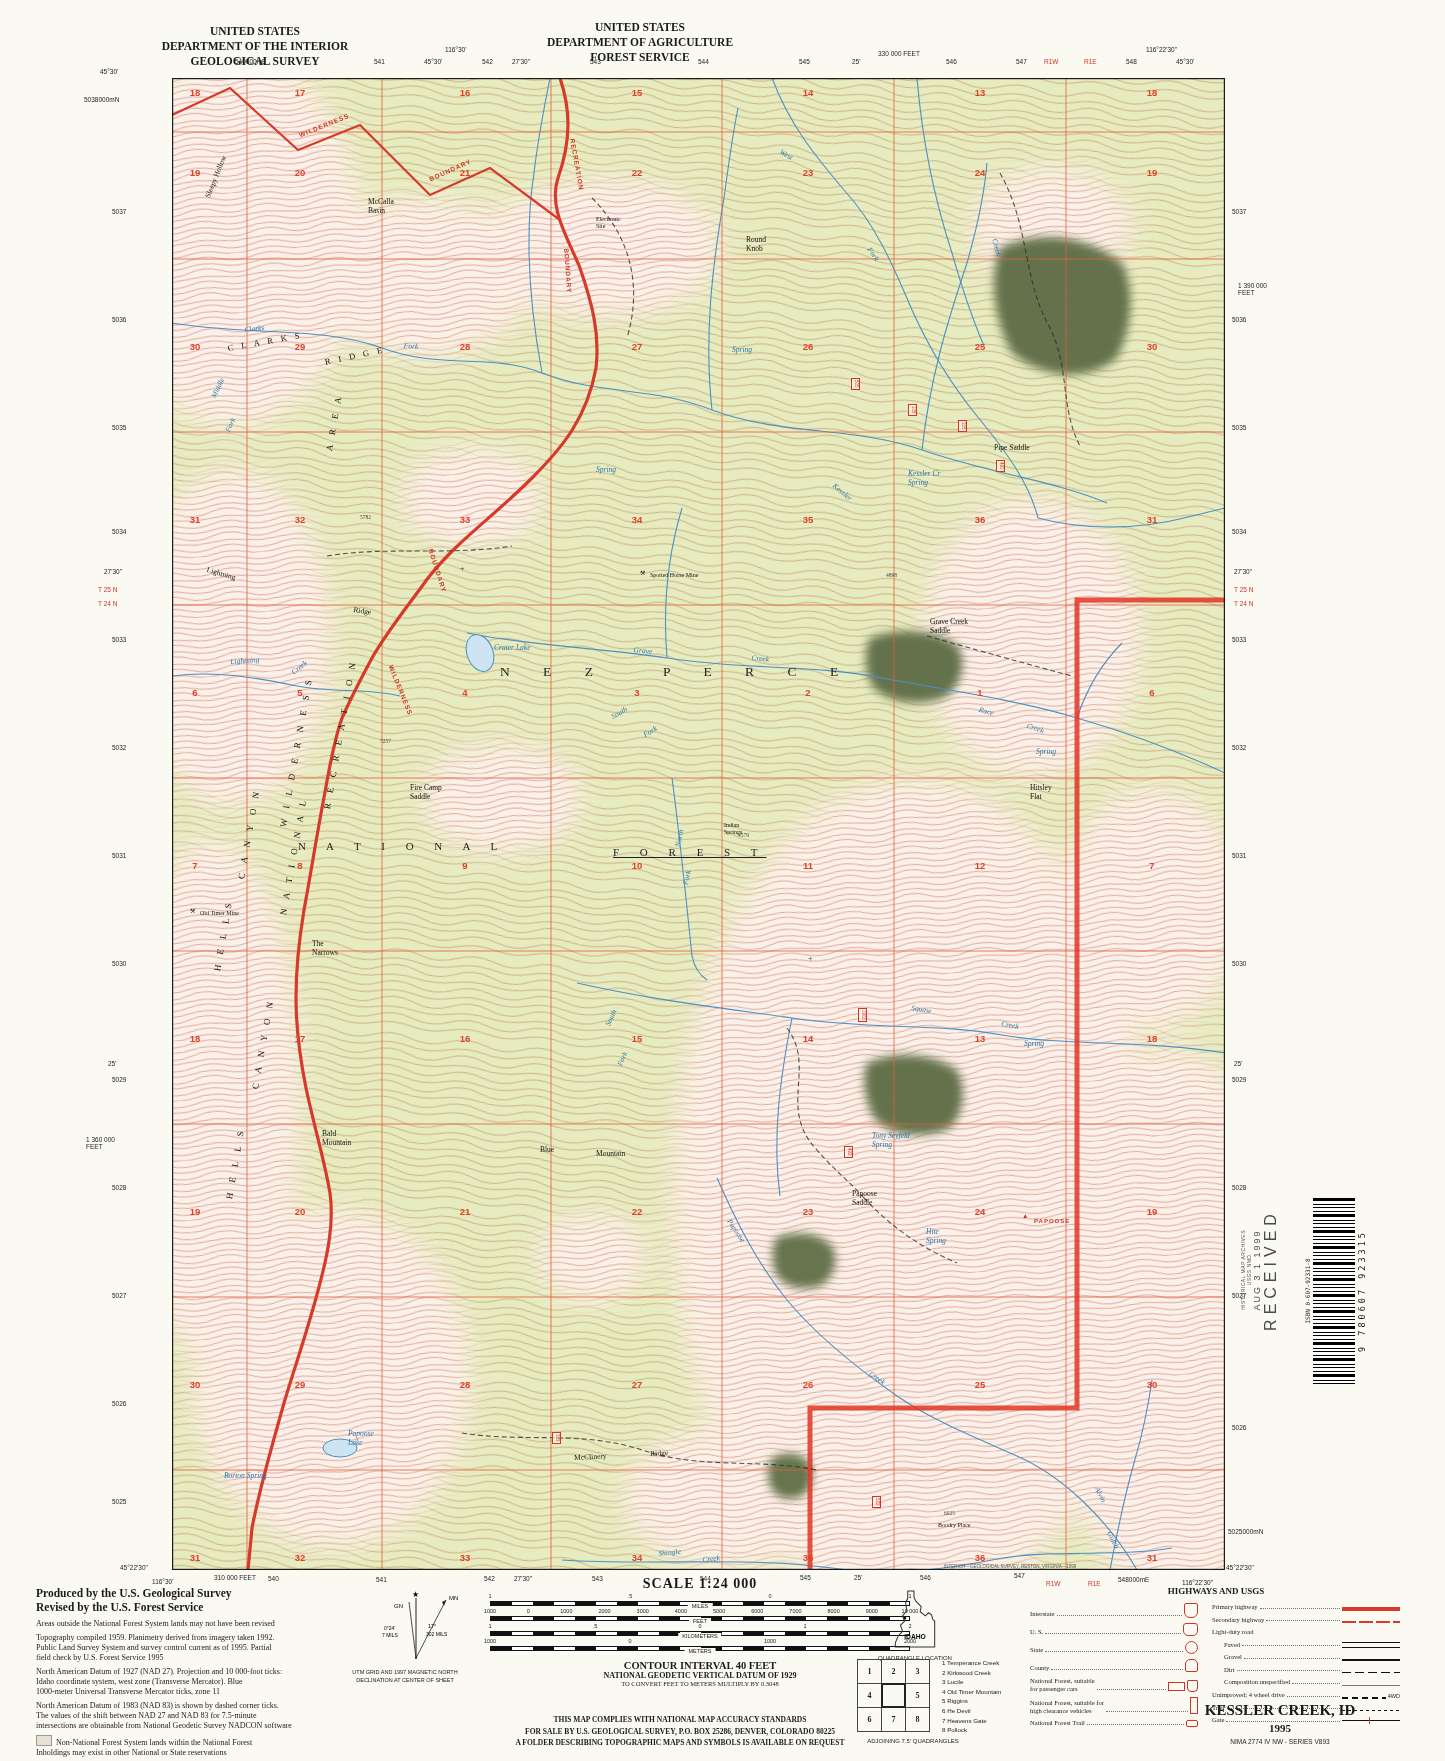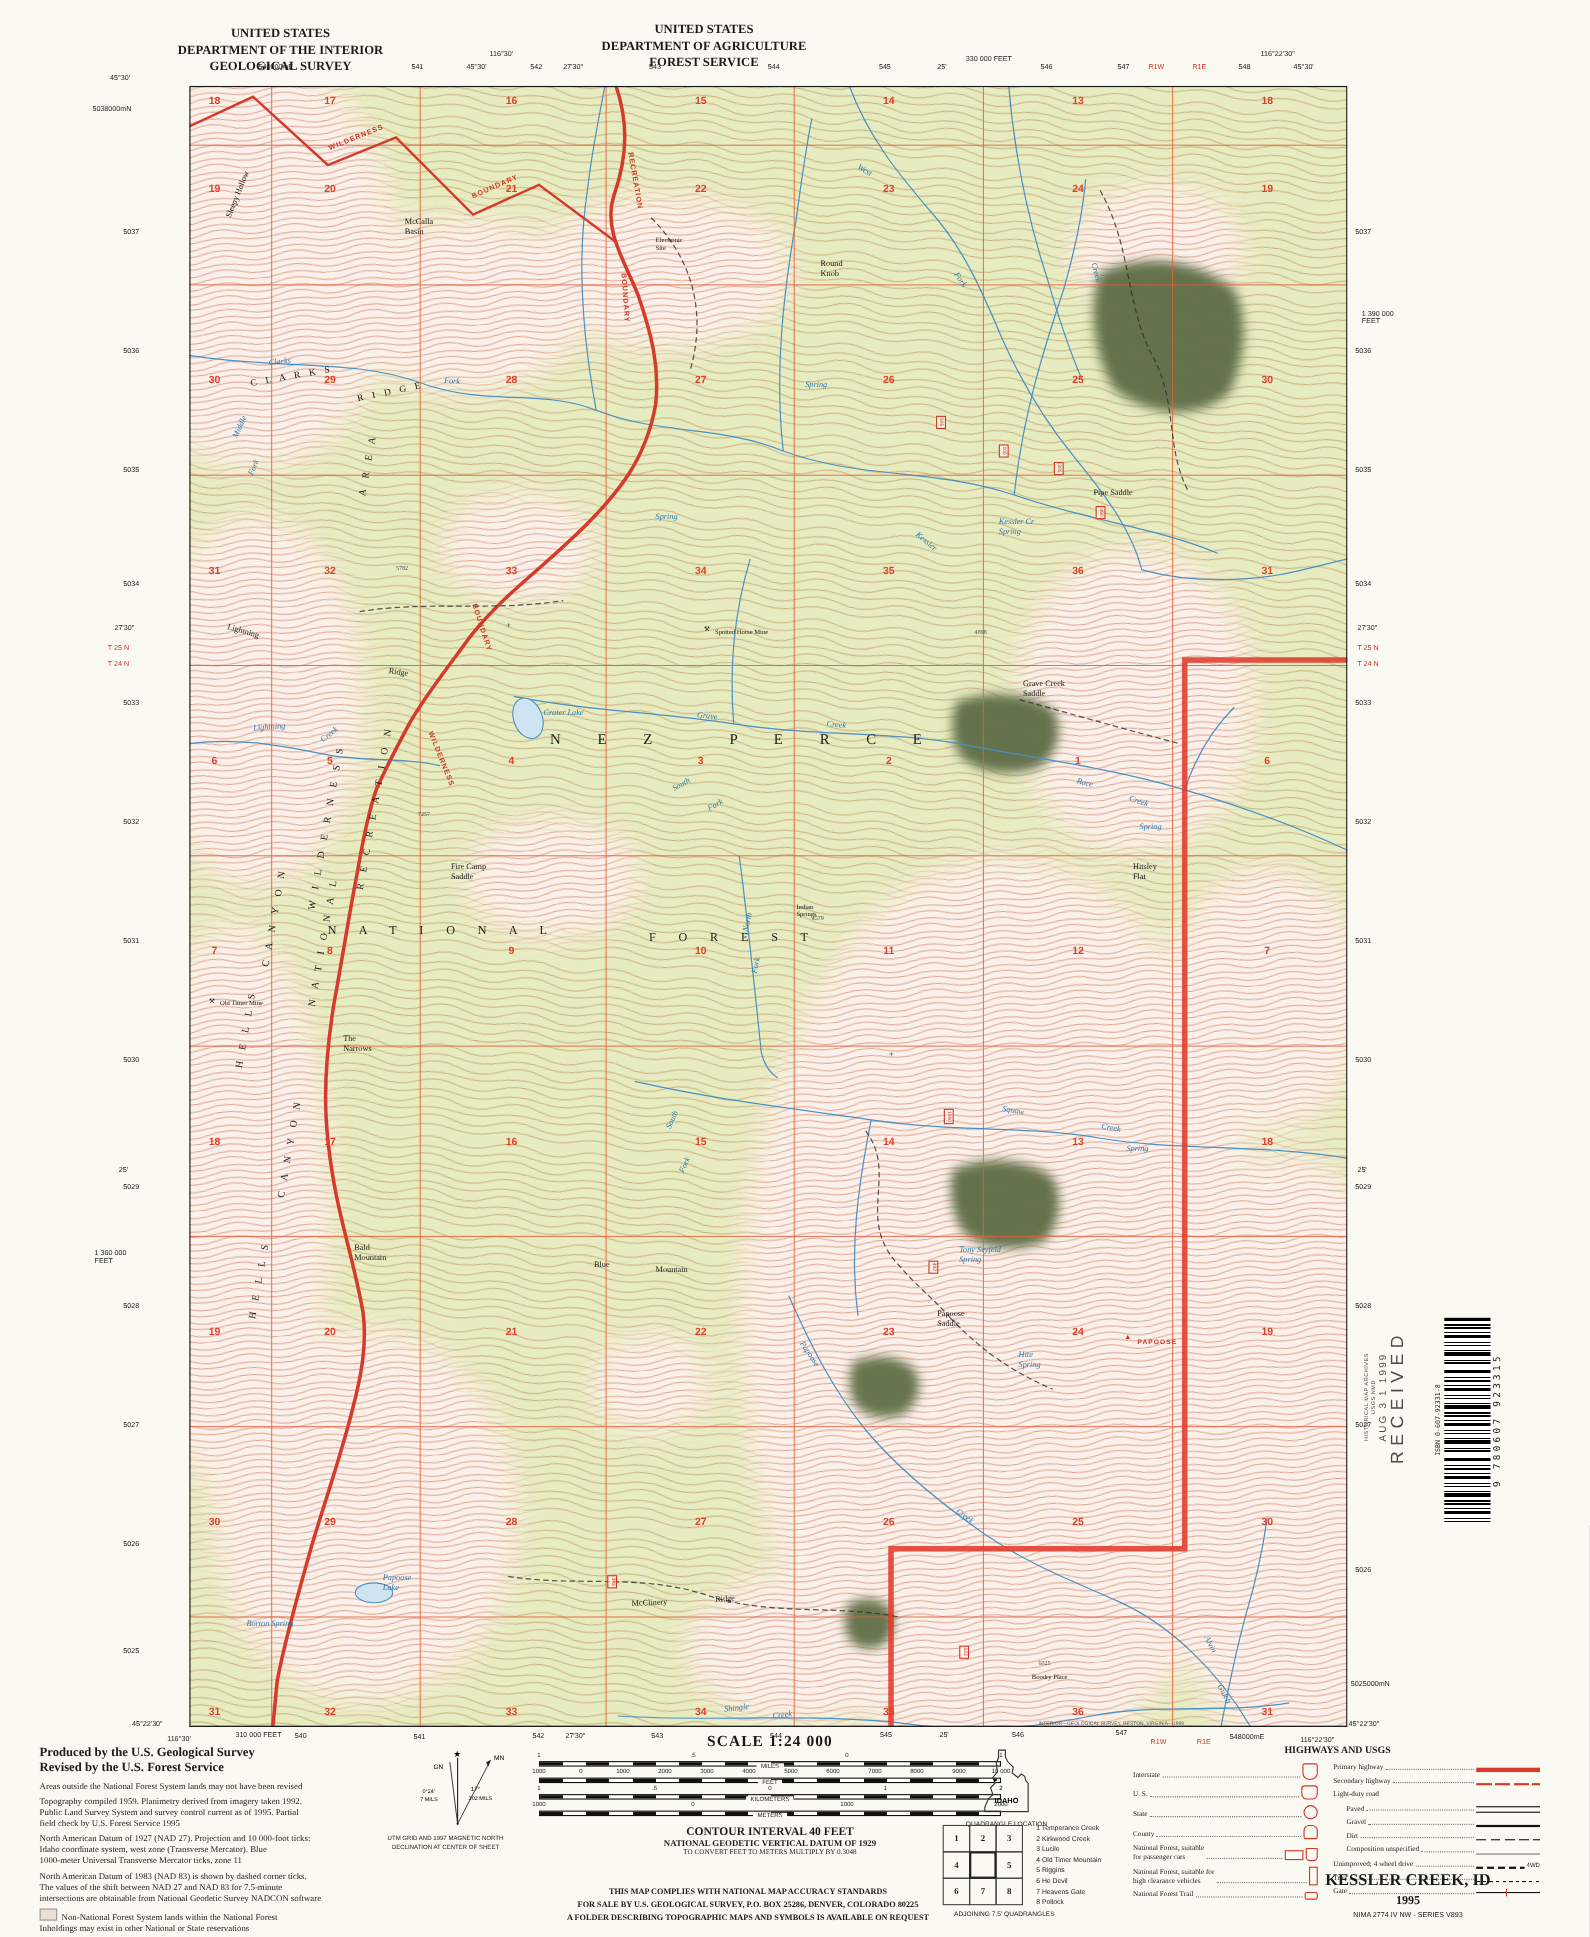--- a/index.html
+++ b/index.html
@@ -302,21 +302,21 @@
         <div class="ml" style="left: 368px; top: 1068px;">Blue</div>
         <div class="ml" style="left: 424px; top: 1072px;">Mountain</div>
         <div class="ml" style="left: 680px; top: 1112px;">Papoose
 Saddle</div>
         <div class="ml" style="left: 402px; top: 1376px; transform: rotate(-3deg);">McClinery</div>
         <div class="ml" style="left: 478px; top: 1372px; transform: rotate(-3deg);">Ridge</div>
         <div class="ml elev" style="left: 772px; top: 1432px;">6025</div>
         <div class="ml tiny" style="left: 766px; top: 1444px;">Boodry Place</div>
         <div class="ml big" style="left: 328px; top: 586px;">N E Z   P E R C E</div>
         <div class="ml big2" style="left: 126px; top: 762px;">N A T I O N A L</div>
-        <div class="ml big2" style="left: 418px; top: 768px;">F O R E S T</div>
+        <div class="ml big2" style="left: 441px; top: 768px; text-decoration: underline;">F O R E S T</div>
         <div class="ml adm" style="left: 106px; top: 748px; transform: rotate(-80deg);">W I L D E R N E S S</div>
         <div class="ml adm" style="left: 150px; top: 730px; transform: rotate(-80deg);">R E C R E A T I O N</div>
         <div class="ml adm" style="left: 64px; top: 800px; transform: rotate(-80deg);">C A N Y O N</div>
         <div class="ml adm" style="left: 106px; top: 836px; transform: rotate(-80deg);">N A T I O N A L</div>
         <div class="ml adm" style="left: 40px; top: 892px; transform: rotate(-80deg);">H E L L S</div>
         <div class="ml adm" style="left: 78px; top: 1010px; transform: rotate(-80deg);">C A N Y O N</div>
         <div class="ml adm" style="left: 52px; top: 1120px; transform: rotate(-80deg);">H E L L S</div>
         <div class="ml" style="left: 36px; top: 488px; transform: rotate(16deg);">Lightning</div>
         <div class="ml" style="left: 182px; top: 528px; transform: rotate(8deg);">Ridge</div>
         <div class="ml elev" style="left: 188px; top: 436px;">5782</div>

